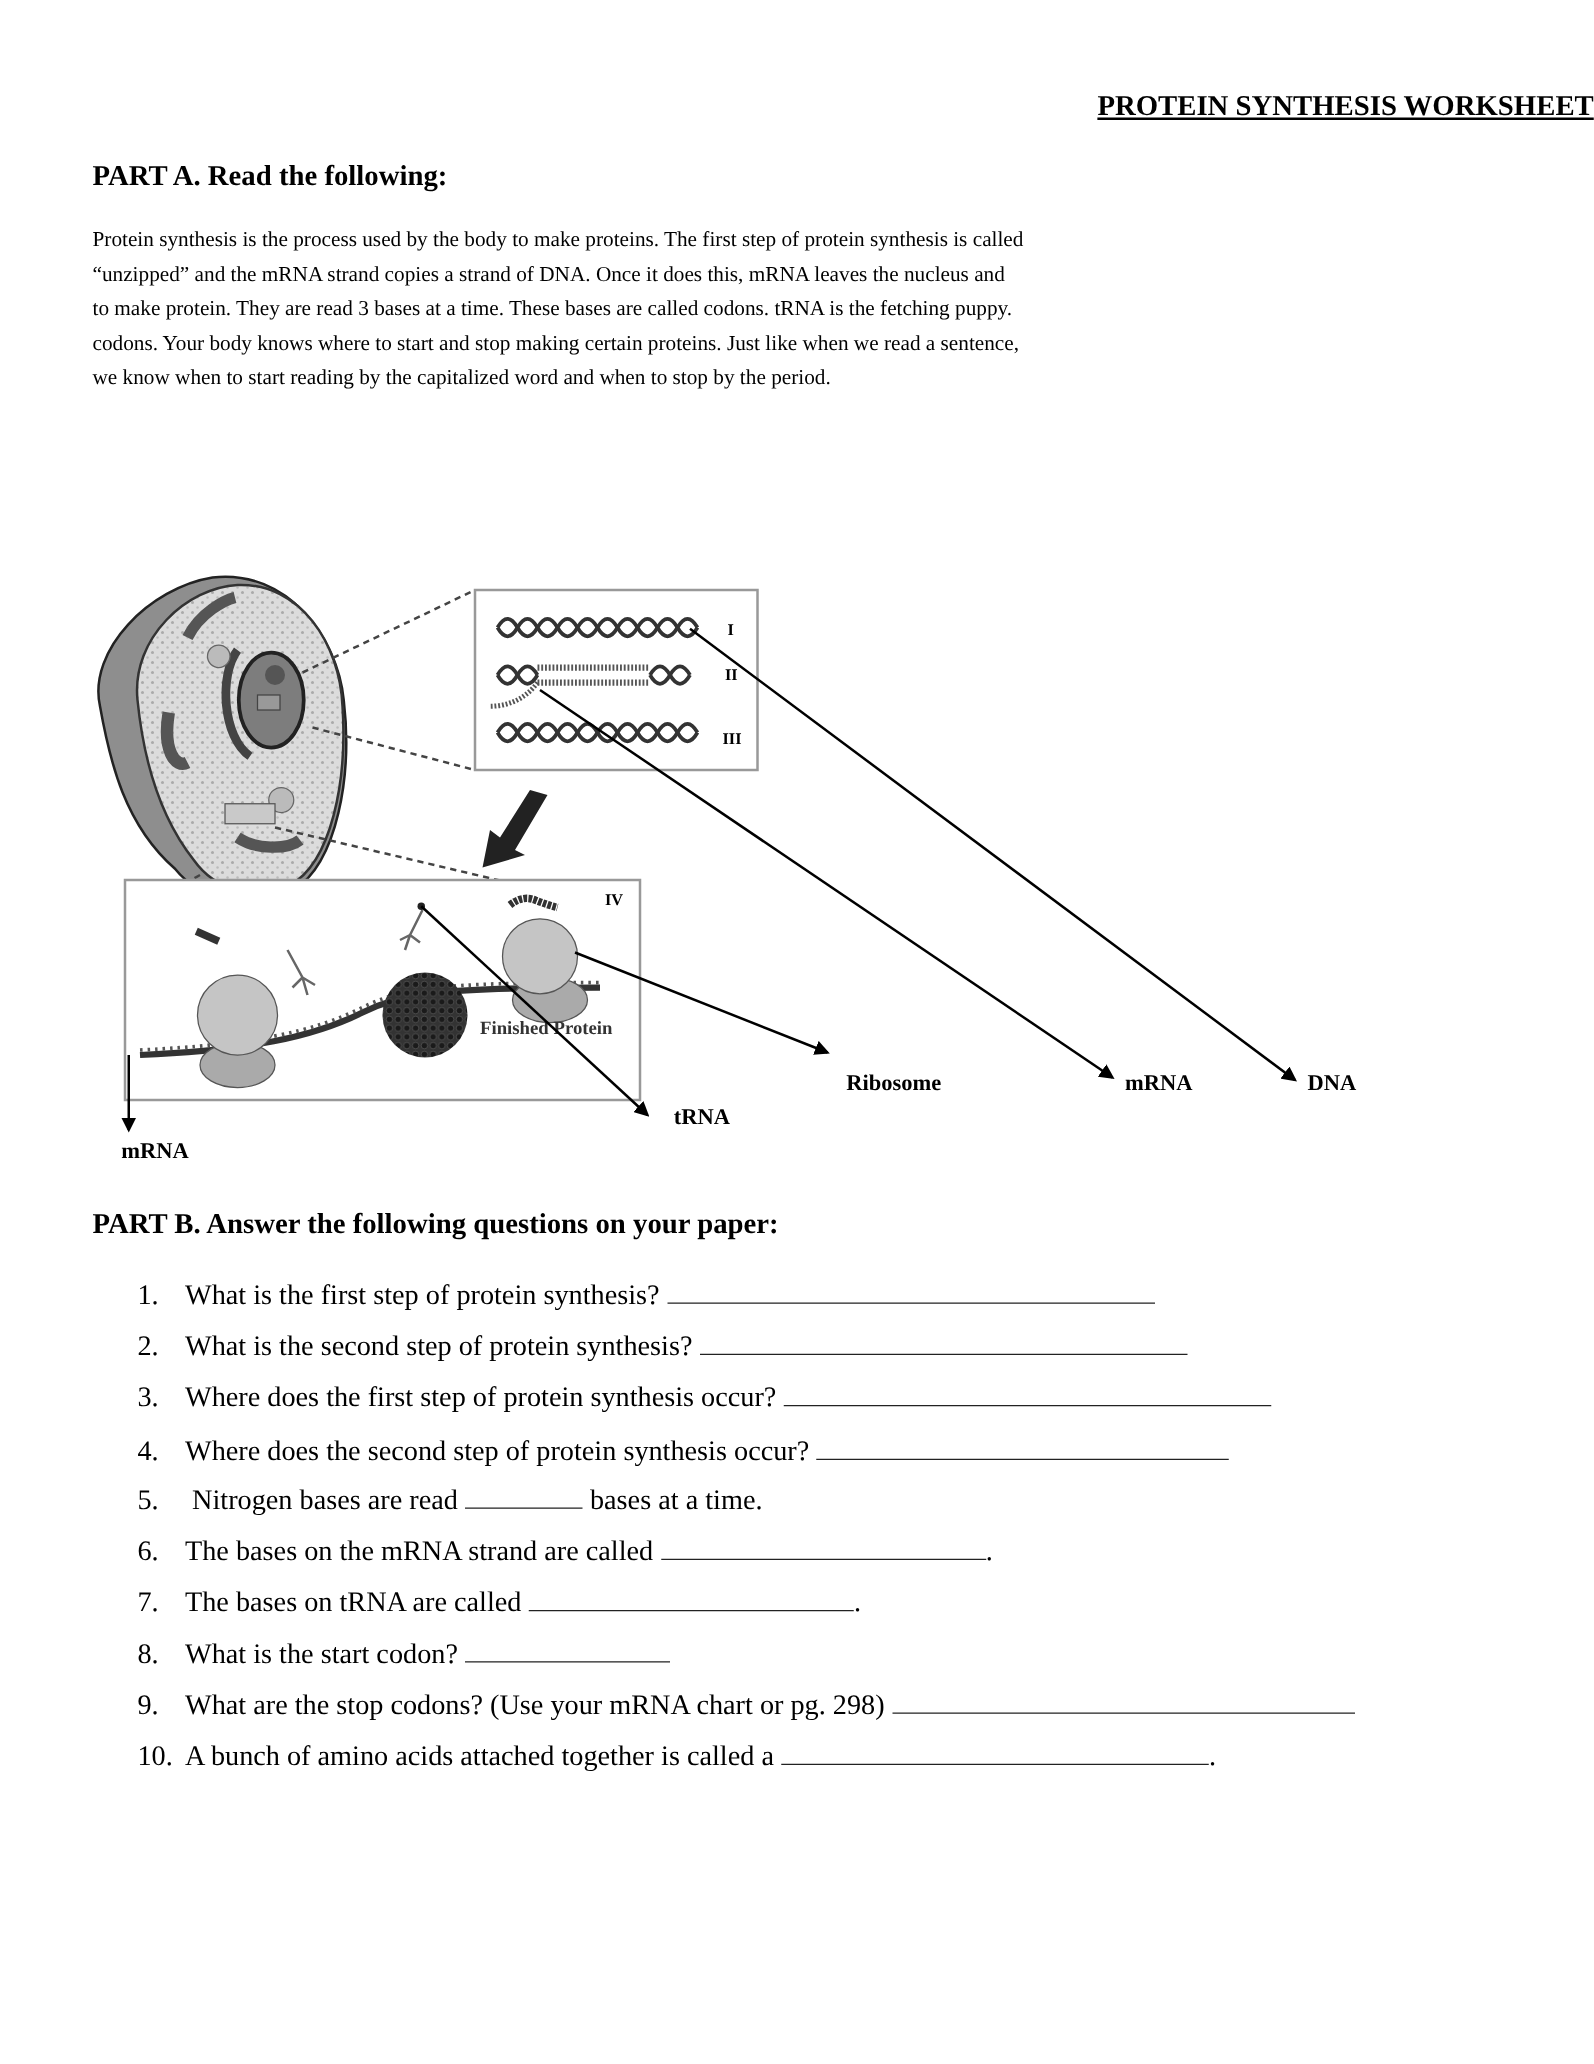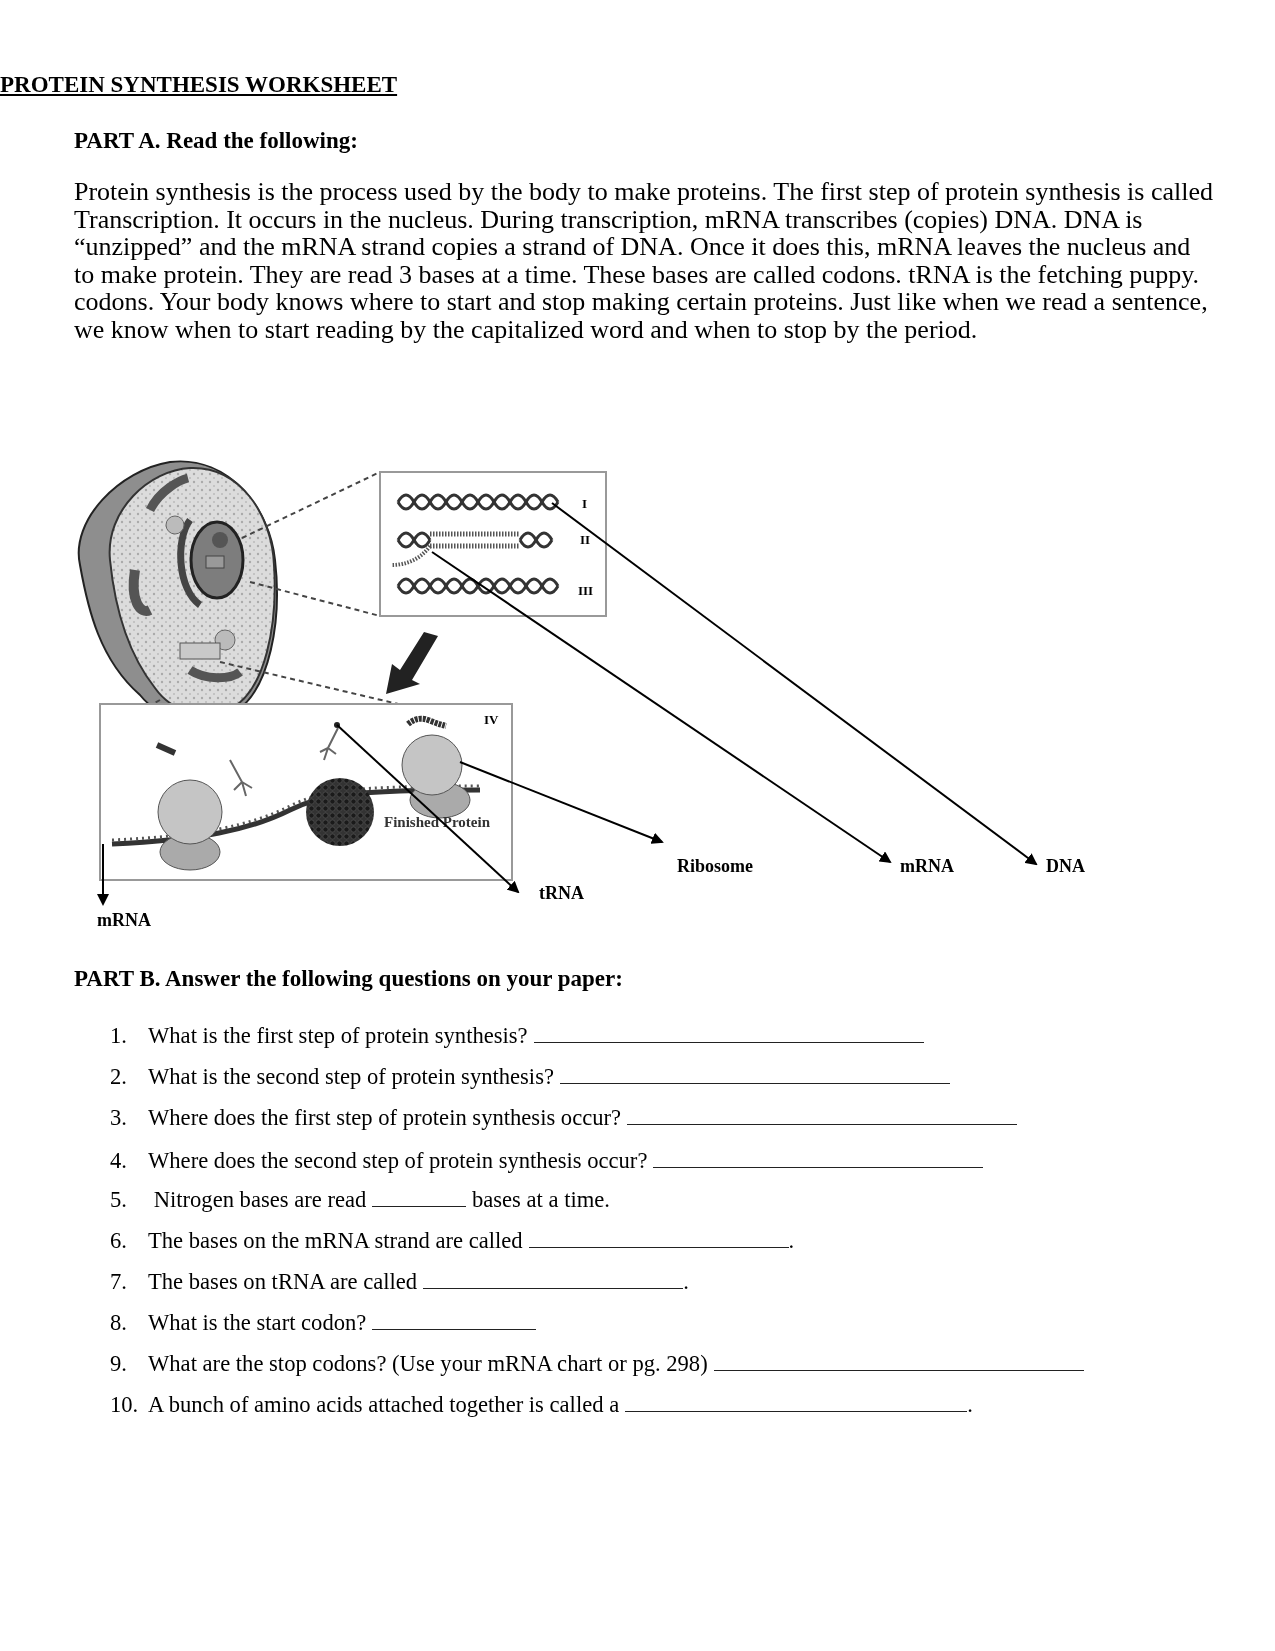--- a/index.html
+++ b/index.html
@@ -1,40 +1,39 @@
 <!DOCTYPE html>
 <html><head>
 <meta charset="utf-8">
 <style>
   html, body { margin: 0; padding: 0; background: #ffffff; }
   body { width: 1275px; height: 1651px; position: relative; overflow: hidden;
          font-family: "Liberation Serif", "DejaVu Serif", serif; color: #000; }
-  .title { position: absolute; top: 72px; left: 0; width: 1275px; text-align: left;
+  .title { position: absolute; top: 72px; left: 0; width: 1275px; text-align: right;
            font-weight: bold; font-size: 23px; text-decoration: underline; }
   .parthead { position: absolute; left: 74px; font-weight: bold; font-size: 23px; text-align: center; }
   .intro { position: absolute; left: 74px; top: 178px; width: 1140px;
-           font-size: 26px; line-height: 27.5px; }
+           font-size: 17px; line-height: 27.5px; }
   .intro div { white-space: nowrap; }
   .diagram { position: absolute; left: 0; top: 440px; width: 1275px; height: 540px; }
   .lbl { position: absolute; font-weight: bold; font-size: 18px; }
   .qlist { position: absolute; left: 110px; top: 1062px; font-size: 22.6px; }
   .q { position: absolute; left: 0; white-space: nowrap; }
   .q .num { display: inline-block; width: 38px; }
   .blank { display: inline-block; border-bottom: 1.5px solid #222; height: 20px; vertical-align: baseline; margin-left: 6px; }
 </style>
 </head>
 <body>
 
 <div class="title">PROTEIN SYNTHESIS WORKSHEET</div>
 
 <div class="parthead" style="top:128px">PART A. Read the following:</div>
 
 <div class="intro">
   <div>Protein synthesis is the process used by the body to make proteins.  The first step of protein synthesis is called</div>
-  <div>Transcription.  It occurs in the nucleus.  During transcription, mRNA transcribes (copies) DNA.  DNA is</div>
   <div>“unzipped” and the mRNA strand copies a strand of DNA.  Once it does this, mRNA leaves the nucleus and</div>
   <div>to make protein.  They are read 3 bases at a time.  These bases are called codons.  tRNA is the fetching puppy.</div>
   <div>codons.  Your body knows where to start and stop making certain proteins.  Just like when we read a sentence,</div>
   <div>we know when to start reading by the capitalized word and when to stop by the period.</div>
 </div>
 
 <div class="diagram">
   <svg width="1275" height="540" viewBox="0 440 1275 540" xmlns="http://www.w3.org/2000/svg">
     <defs>
       <marker id="ah" markerWidth="12" markerHeight="12" refX="10" refY="6" orient="auto" markerUnits="userSpaceOnUse">

